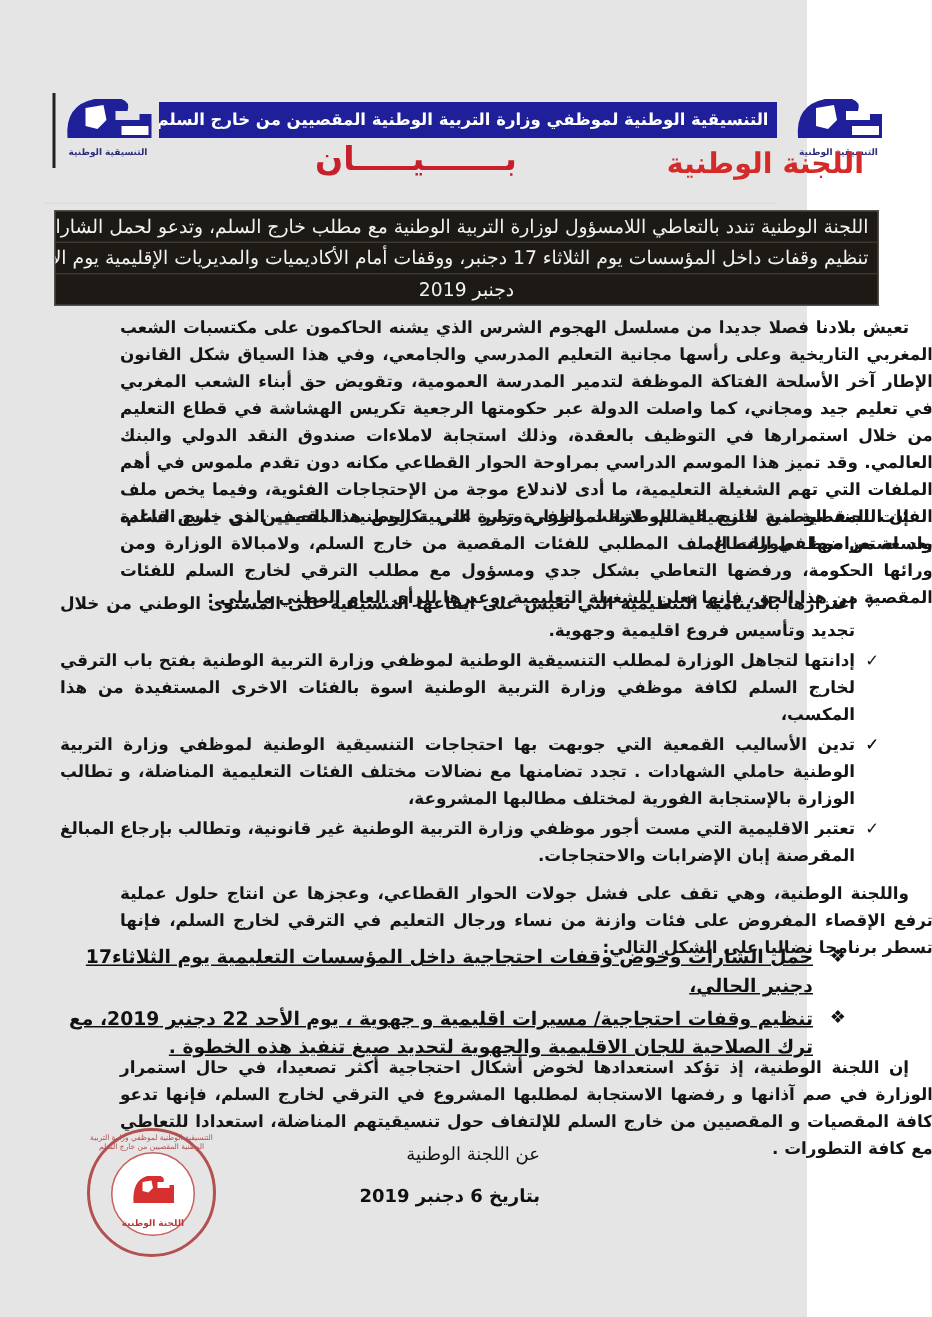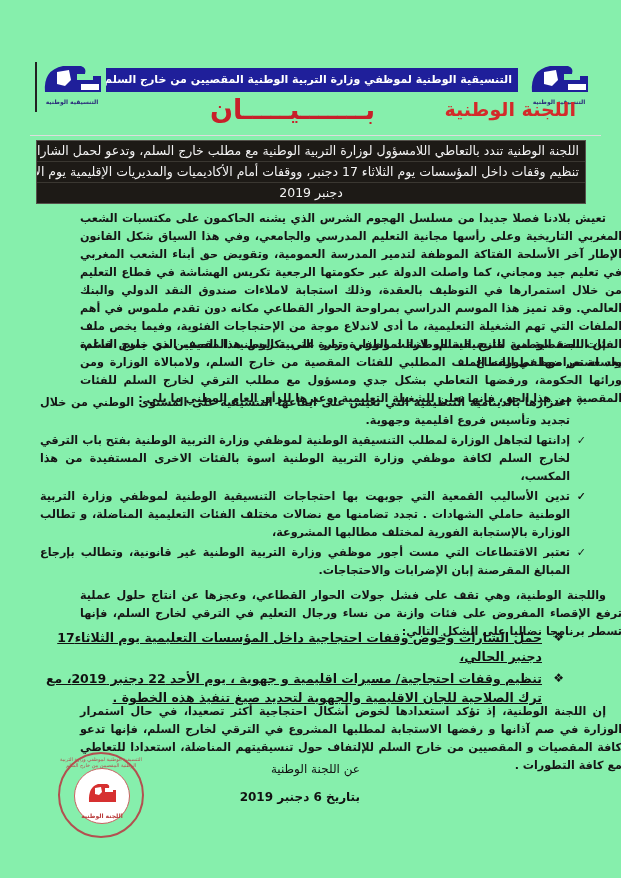--- a/index.html
+++ b/index.html
@@ -1,32 +1,32 @@
 <!DOCTYPE html>
 <html><head>
 <meta charset="utf-8">
 <style>
   html, body { margin: 0; padding: 0; background: #ffffff; }
   body { width: 621px; height: 878px; position: relative; overflow: hidden;
          font-family: "DejaVu Sans", "Liberation Sans", sans-serif; color: #111; }
-  .page { position: absolute; left: 0; top: 0; width: 621px; height: 878px; background: #86efac; }
+  .page { position: absolute; left: 0; top: 0; width: 538px; height: 878px; background: #e5e5e5; }
 
   
   .header { position: absolute; left: 30px; top: 62px; width: 560px; height: 70px; }
   .logo { position: absolute; width: 62px; height: 50px; }
   .logo-left { left: 5px; top: 0; border-left: 2px solid #222; padding-left: 4px; }
   .logo-right { right: 0; top: 0; }
   .logo svg { width: 62px; height: 36px; display: block; }
   .logo-caption { font-size: 6px; color: #2a2a7a; text-align: center; line-height: 7px; font-weight: bold; direction: rtl; }
   .banner { position: absolute; left: 76px; right: 72px; top: 6px; height: 24px; background: #1f1f9a;
             color: #fff; font-size: 11px; font-weight: bold; direction: rtl; text-align: right;
             line-height: 24px; padding: 0 6px; white-space: nowrap; overflow: hidden; }
   .committee-title { position: absolute; right: 14px; top: 36px; color: #d42a2a; font-size: 19px;
                      font-weight: bold; direction: rtl; }
-  .statement-title { position: absolute; left: 180px; top: 32px; color: #c8202a; font-size: 27px;
+  .statement-title { position: absolute; left: 180px; top: 32px; color: #c8202a; font-size: 22px;
                      font-weight: bold; direction: rtl; letter-spacing: 1px; text-align: right; }
   .header-rule { position: absolute; left: 30px; right: 20px; top: 135px; border-top: 1px solid #ddd; }
 
   
   .headline { position: absolute; left: 36px; top: 140px; width: 548px; height: 62px;
               background: #1d1a16; border: 1px solid #55524c; color: #f2f2f2; direction: rtl;
               font-size: 12.5px; }
   .headline .row { height: 20px; line-height: 20px; text-align: center; border-bottom: 1px solid #3a3731;
                    white-space: nowrap; overflow: hidden; padding: 0 6px; }
   .headline .row:last-child { border-bottom: none; }
@@ -108,21 +108,21 @@
     <div class="first">تعيش بلادنا فصلا جديدا من مسلسل الهجوم الشرس الذي يشنه الحاكمون على مكتسبات الشعب المغربي التاريخية وعلى رأسها مجانية التعليم المدرسي والجامعي، وفي هذا السياق شكل القانون الإطار آخر الأسلحة الفتاكة الموظفة لتدمير المدرسة العمومية، وتقويض حق أبناء الشعب المغربي في تعليم جيد ومجاني، كما واصلت الدولة عبر حكومتها الرجعية تكريس الهشاشة في قطاع التعليم من خلال استمرارها في التوظيف بالعقدة، وذلك استجابة لاملاءات صندوق النقد الدولي والبنك العالمي. وقد تميز هذا الموسم الدراسي بمراوحة الحوار القطاعي مكانه دون تقدم ملموس في أهم الملفات التي تهم الشغيلة التعليمية، ما أدى لاندلاع موجة من الإحتجاجات الفئوية، وفيما يخص ملف الفئات المقصية من خارج السلم، لازالت الوزارة تصر على تكريس هذا الحيف الذي يمس قاعدة واسعة من موظفي القطاع .</div>
   </div>
 
   <div class="body p2">إن اللجنة الوطنية للتنسيقية الوطنية لموظفي وزارة التربية الوطنية المقصيين من خارج السلم، بعد استعراضها تطورات الملف المطلبي للفئات المقصية من خارج السلم، ولامبالاة الوزارة ومن ورائها الحكومة، ورفضها التعاطي بشكل جدي ومسؤول مع مطلب الترقي لخارج السلم للفئات المقصية من هذا الحق، فإنها تعلن للشغيلة التعليمية ،وعبرها للرأي العام الوطني ما يلي :</div>
 
   <ul class="checks">
     <li><span class="chk">✓</span><span>اعتزازها بالدينامية التنظيمية التي تعيش على ايقاعها التنسيقية على المستوى الوطني من خلال تجديد وتأسيس فروع اقليمية وجهوية.</span></li>
     <li><span class="chk">✓</span><span>إدانتها لتجاهل الوزارة لمطلب التنسيقية الوطنية لموظفي وزارة التربية الوطنية بفتح باب الترقي لخارج السلم لكافة موظفي وزارة التربية الوطنية اسوة بالفئات الاخرى المستفيدة من هذا المكسب،</span></li>
     <li><span class="chk">✓</span></li>
     <li><span class="chk">✓</span><span>تدين الأساليب القمعية التي جوبهت بها احتجاجات التنسيقية الوطنية لموظفي وزارة التربية الوطنية حاملي الشهادات . تجدد تضامنها مع نضالات مختلف الفئات التعليمية المناضلة، و تطالب الوزارة بالإستجابة الفورية لمختلف مطالبها المشروعة،</span></li>
-    <li><span class="chk">✓</span><span>تعتبر الاقتطاعات التي مست أجور موظفي وزارة التربية الوطنية غير قانونية، وتطالب بإرجاع المبالغ المقرصنة إبان الإضرابات والاحتجاجات.</span></li>
+    <li><span class="chk">✓</span><span>تعتبر الاقليمية التي مست أجور موظفي وزارة التربية الوطنية غير قانونية، وتطالب بإرجاع المبالغ المقرصنة إبان الإضرابات والاحتجاجات.</span></li>
   </ul>
 
   <div class="body p3">واللجنة الوطنية، وهي تقف على فشل جولات الحوار القطاعي، وعجزها عن انتاج حلول عملية ترفع الإقصاء المفروض على فئات وازنة من نساء ورجال التعليم في الترقي لخارج السلم، فإنها تسطر برنامجا نضاليا على الشكل التالي:</div>
 
   <ul class="program">
     <li><span class="dia">❖</span><span class="txt">حمل الشارات وخوض وقفات احتجاجية داخل المؤسسات التعليمية يوم الثلاثاء17 دجنبر الحالي،</span></li>
     <li><span class="dia">❖</span><span class="txt">تنظيم وقفات احتجاجية/ مسيرات اقليمية و جهوية ، يوم الأحد 22 دجنبر 2019، مع ترك الصلاحية للجان الاقليمية والجهوية لتحديد صيغ تنفيذ هذه الخطوة .</span></li>
   </ul>
 
   <div class="body p4">إن اللجنة الوطنية، إذ تؤكد استعدادها لخوض أشكال احتجاجية أكثر تصعيدا، في حال استمرار الوزارة في صم آذانها و رفضها الاستجابة لمطلبها المشروع في الترقي لخارج السلم، فإنها تدعو كافة المقصيات و المقصيين من خارج السلم للإلتفاف حول تنسيقيتهم المناضلة، استعدادا للتعاطي مع كافة التطورات .</div>

